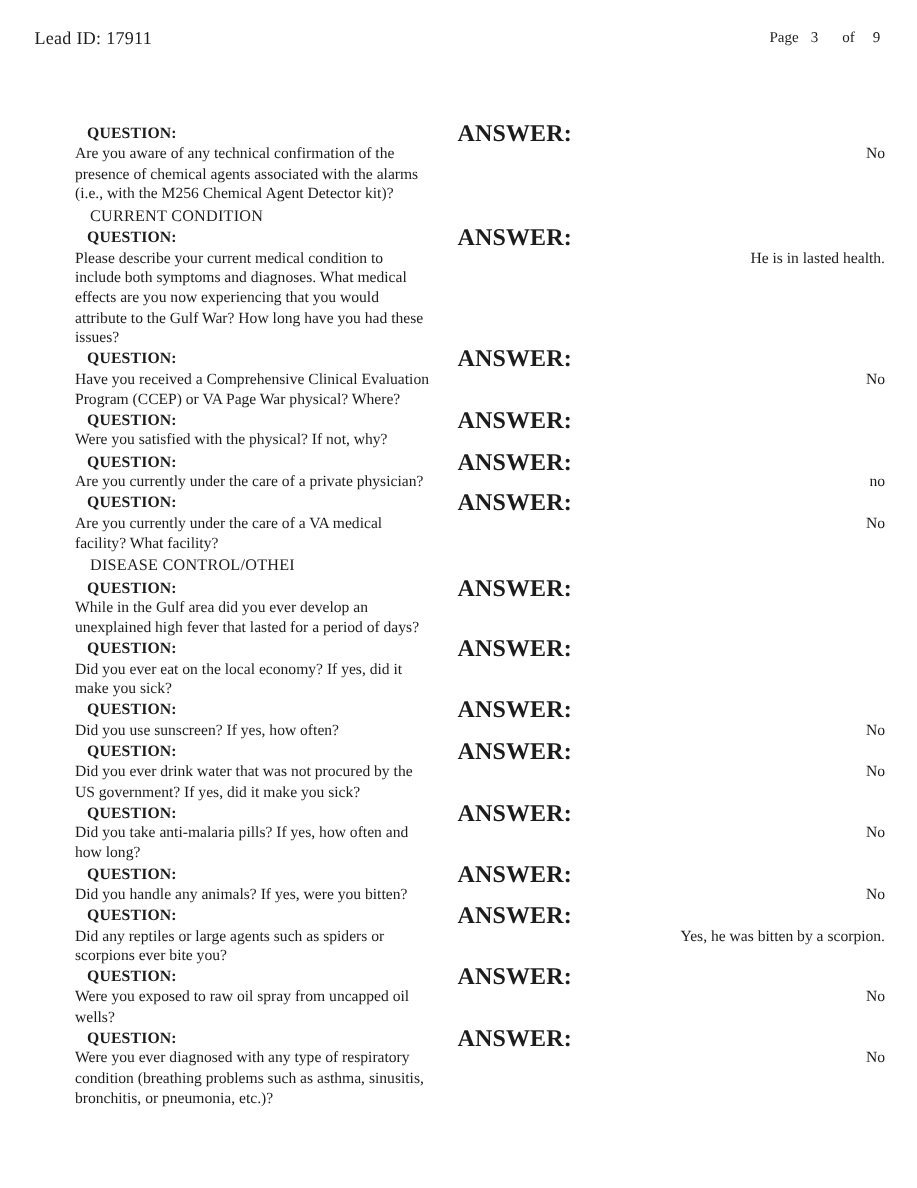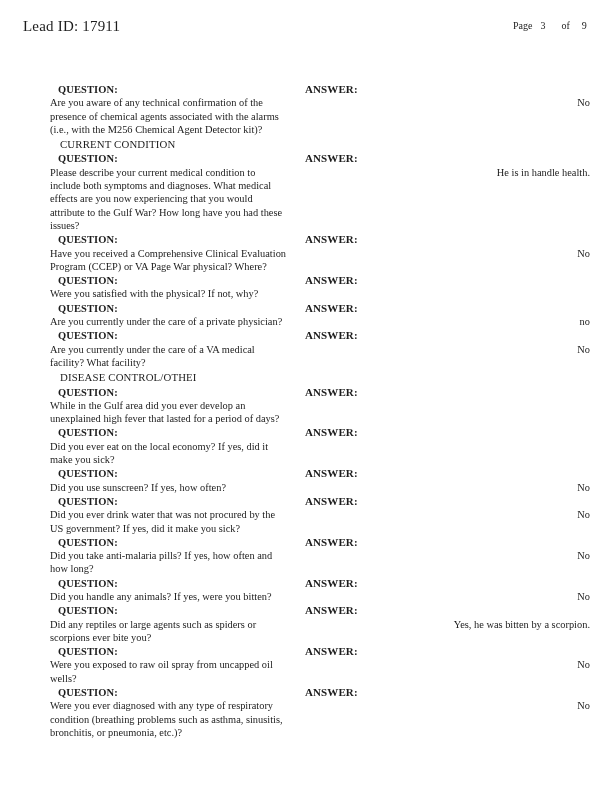--- a/index.html
+++ b/index.html
@@ -13,21 +13,21 @@
     height: 792px;
     background: #ffffff;
     overflow: hidden;
     font-family: "Liberation Serif", "DejaVu Serif", serif;
     color: #1c1c1c;
   }
   .hdr-left {
     position: absolute;
     left: 23px;
     top: 18px;
-    font-size: 15px;
+    font-size: 12px;
     letter-spacing: 0.2px;
     white-space: nowrap;
   }
   .hdr-right {
     position: absolute;
     left: 513px;
     top: 20px;
     font-size: 10px;
     white-space: nowrap;
   }
@@ -52,21 +52,21 @@
     padding-left: 8px;
     letter-spacing: 0.1px;
   }
   .qtext {
     font-size: 10.4px;
     line-height: 13.3px;
     white-space: pre-line;
   }
   .albl {
     font-weight: bold;
-    font-size: 11px;
+    font-size: 16px;
     line-height: 13.3px;
     letter-spacing: 0.1px;
   }
   .atext {
     font-size: 10.4px;
     line-height: 13.3px;
     white-space: pre-line;
     min-height: 13.3px;
     text-align: right;
   }
@@ -107,21 +107,21 @@
     <div>
       <div class="qlabel">QUESTION:</div>
       <div class="qtext">Please describe your current medical condition to
 include both symptoms and diagnoses.  What medical
 effects are you now experiencing that you would
 attribute to the Gulf War?  How long have you had these
 issues?</div>
     </div>
     <div>
       <div class="albl">ANSWER:</div>
-      <div class="atext">He is in handle health.</div>
+      <div class="atext">He is in lasted health.</div>
     </div>
   </div>
       <div class="qa">
     <div>
       <div class="qlabel">QUESTION:</div>
       <div class="qtext">Have you received a Comprehensive Clinical Evaluation
 Program (CCEP) or VA Page War physical?  Where?</div>
     </div>
     <div>
       <div class="albl">ANSWER:</div>

